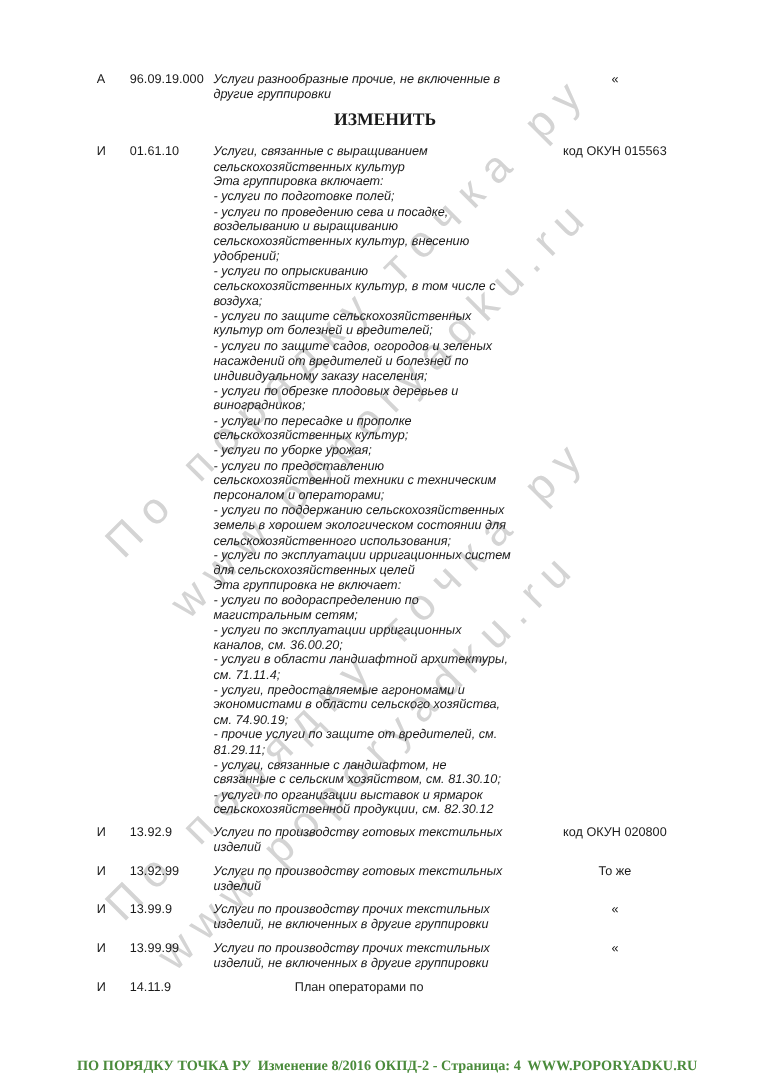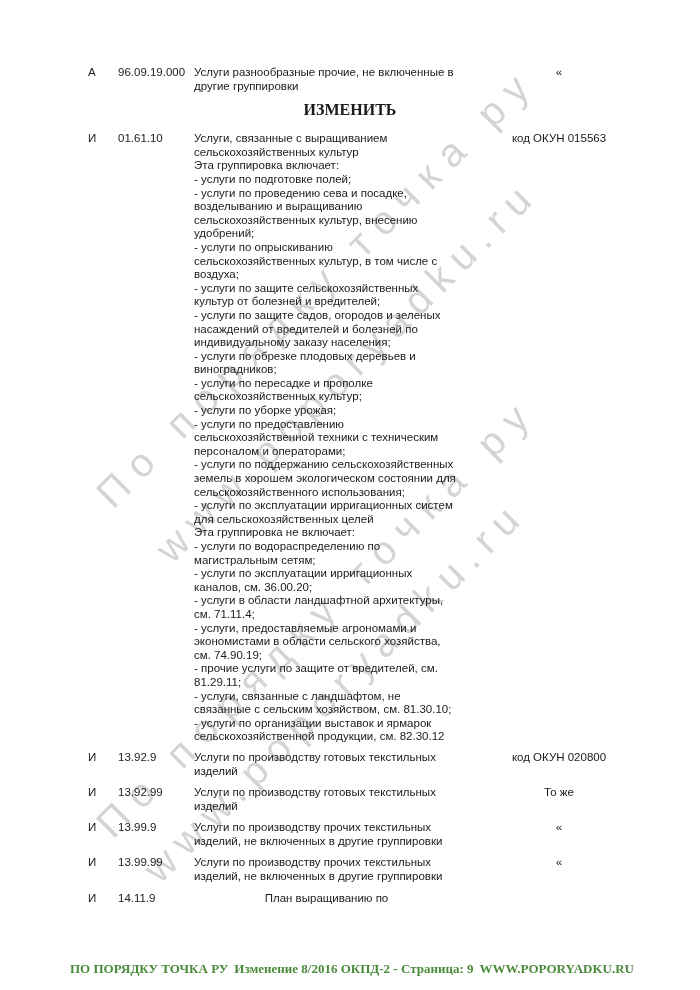--- a/index.html
+++ b/index.html
@@ -44,21 +44,21 @@
     grid-template-columns: 30px 76px 265px 200px;
     padding-left: 88px;
     font-size: 11.5px;
     line-height: 13.6px;
     margin-bottom: 8px;
     align-items: start;
   }
   .trow.big { margin-bottom: 7px; }
   .c-letter { }
   .c-code { }
-  .c-desc { white-space: pre; }
+  .c-desc { white-space: pre; font-style: italic; }
   .c-note { text-align: center; white-space: pre; }
   .heading {
     position: relative;
     z-index: 1;
     text-align: center;
     font-weight: bold;
     font-size: 16px;
     line-height: 14px;
     margin: 10px 0 15px 0;
     font-family: Liberation Serif, serif;
@@ -180,24 +180,24 @@
       <span class="c-letter">И</span>
       <span class="c-code">13.99.99</span>
       <span class="c-desc">Услуги по производству прочих текстильных
 изделий, не включенных в другие группировки</span>
       <span class="c-note">«</span>
     </div>
 
     <div class="trow">
       <span class="c-letter">И</span>
       <span class="c-code">14.11.9</span>
-      <span class="c-note">План выращиванию по</span>
+      <span class="c-note">План операторами по</span>
     </div>
 
   </div>
 
   <div class="footer">
     <span>ПО ПОРЯДКУ ТОЧКА РУ</span>
-    <span>Изменение 8/2016 ОКПД-2 - Страница: 9</span>
+    <span>Изменение 8/2016 ОКПД-2 - Страница: 4</span>
     <span>WWW.POPORYADKU.RU</span>
   </div>
 
 </div>
 
 </body></html>

